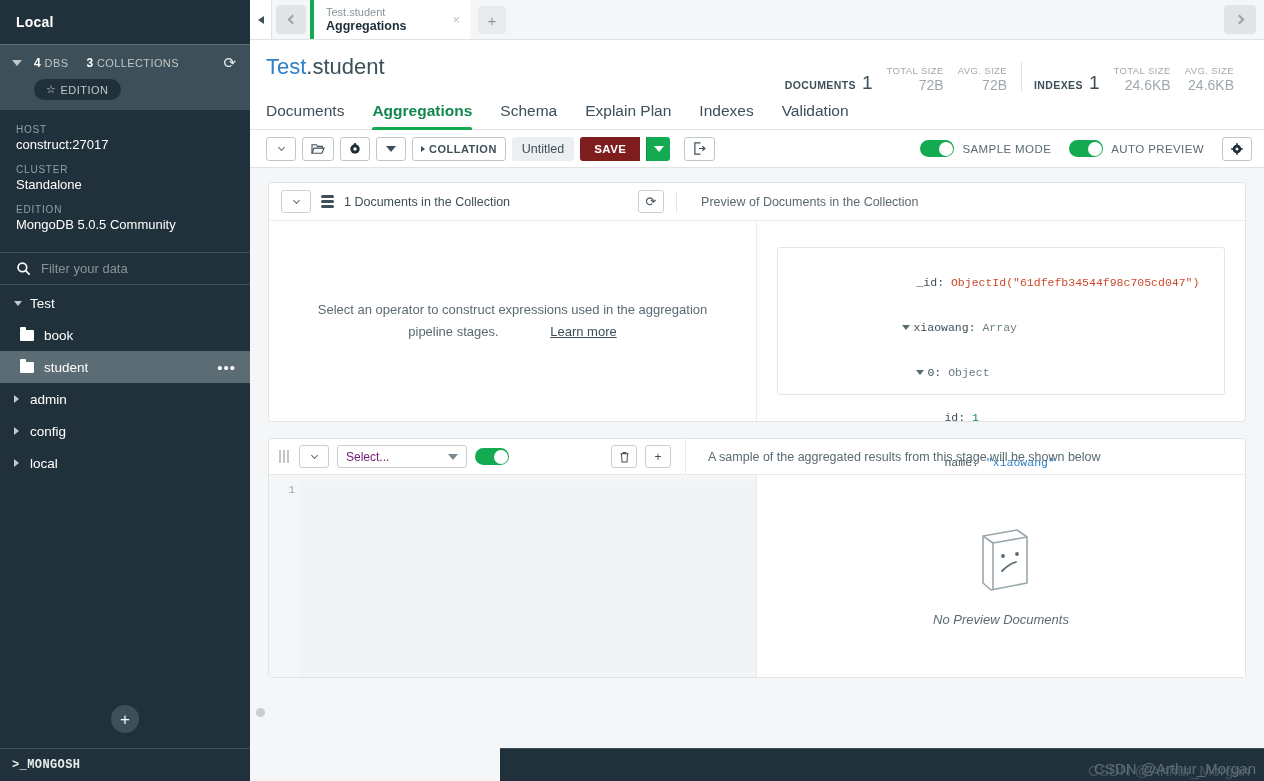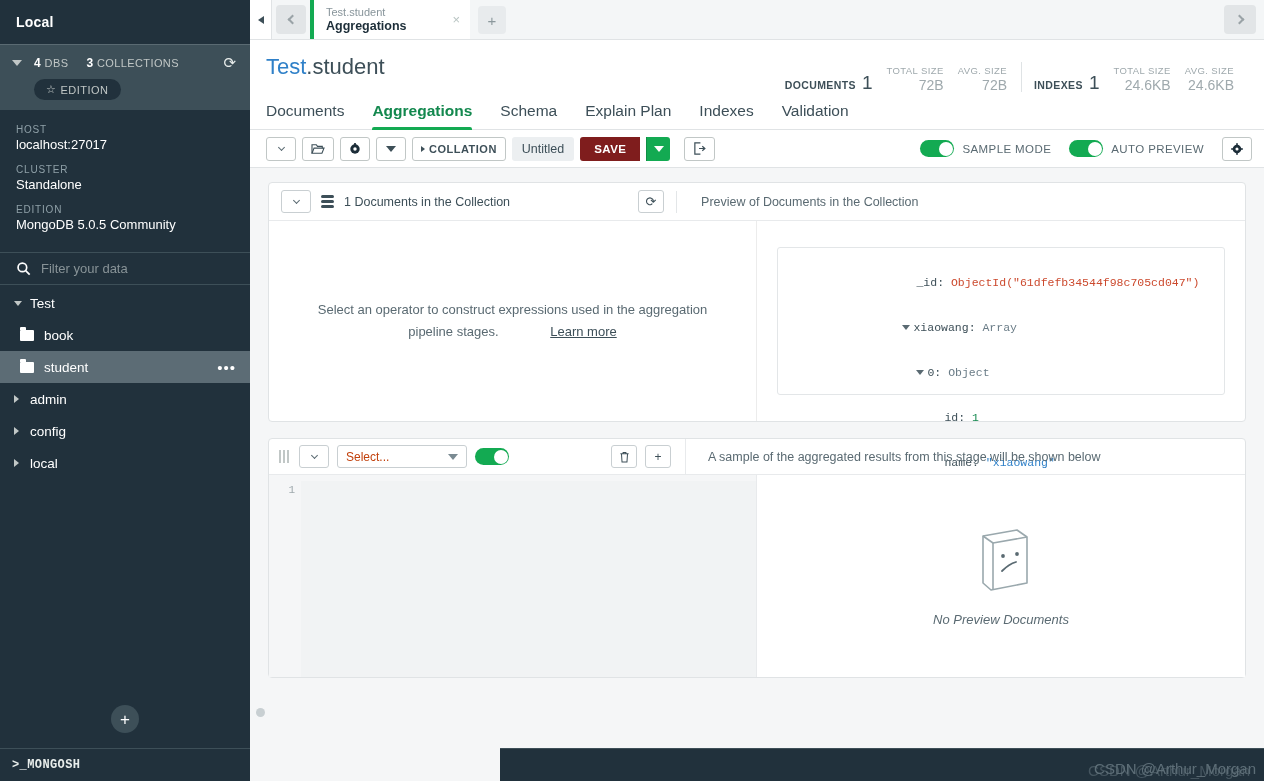--- a/index.html
+++ b/index.html
@@ -267,21 +267,21 @@
 
   .stage-card { margin-top: 16px; }
   .stage-head {
     height: 36px; display: flex; align-items: center; gap: 8px; padding: 0 10px;
     border-bottom: 1px solid #e8eaec;
   }
   .grip { display: flex; gap: 2px; margin-right: 2px; cursor: grab; }
   .grip i { width: 2px; height: 13px; background: #c1c7c6; display: block; }
   .sel-box {
     width: 130px; height: 23px; border: 1px solid #c9cfd2; border-radius: 3px;
-    display: flex; align-items: center; padding: 0 8px; font-size: 12px; color: #c2410c;
+    display: flex; align-items: center; padding: 0 8px; font-size: 12px; color: #701a75;
     background: #fff; cursor: pointer;
   }
   .sel-box .tri { margin-left: auto; width:0;height:0;border-left:5px solid transparent;border-right:5px solid transparent;border-top:6px solid #7a8a92; }
   .stage-icon-btn {
     width: 26px; height: 23px; border: 1px solid #c9cfd2; border-radius: 3px; background:#fff;
     display: flex; align-items: center; justify-content: center; cursor: pointer;
     font-size: 12px; color: #3d4f58;
   }
   .stage-right-note {
     flex: 1; border-left: 1px solid #e8eaec; height: 36px; display: flex;
@@ -354,21 +354,21 @@
         <span class="refresh-icon">⟳</span>
       </div>
       <button class="fav-btn">
         <span>☆</span>
         <span>EDITION</span>
       </button>
     </div>
 
     <div class="sb-meta">
       <div class="meta-label">HOST</div>
-      <div class="meta-val">localhost:27017</div>
+      <div class="meta-val">construct:27017</div>
       <div class="meta-label">CLUSTER</div>
       <div class="meta-val">Standalone</div>
       <div class="meta-label">EDITION</div>
       <div class="meta-val">MongoDB 5.0.5 Community</div>
     </div>
 
     <div class="sb-filter">
       <svg width="15" height="15" viewBox="0 0 16 16">
         <circle cx="6.8" cy="6.8" r="4.6" fill="none" stroke="#ffffff" stroke-width="1.8"></circle>
         <line x1="10.3" y1="10.3" x2="14.6" y2="14.6" stroke="#ffffff" stroke-width="1.8"></line>

